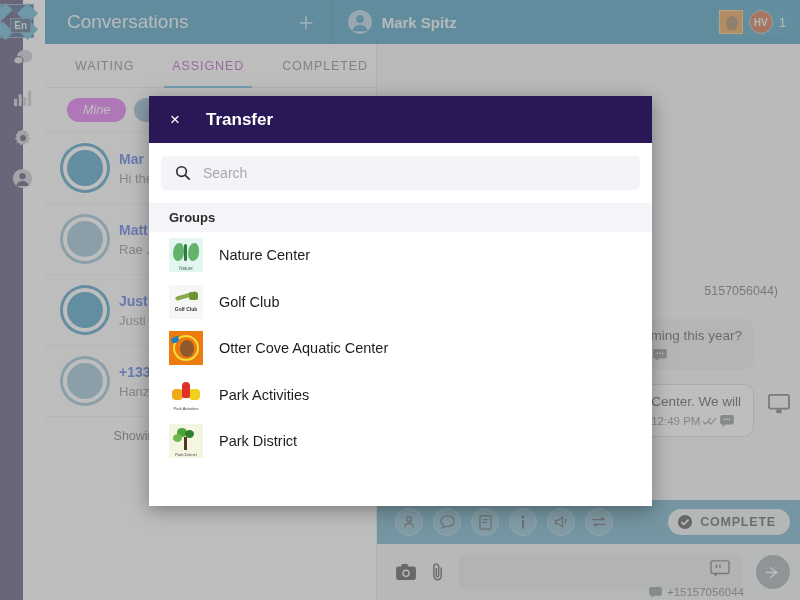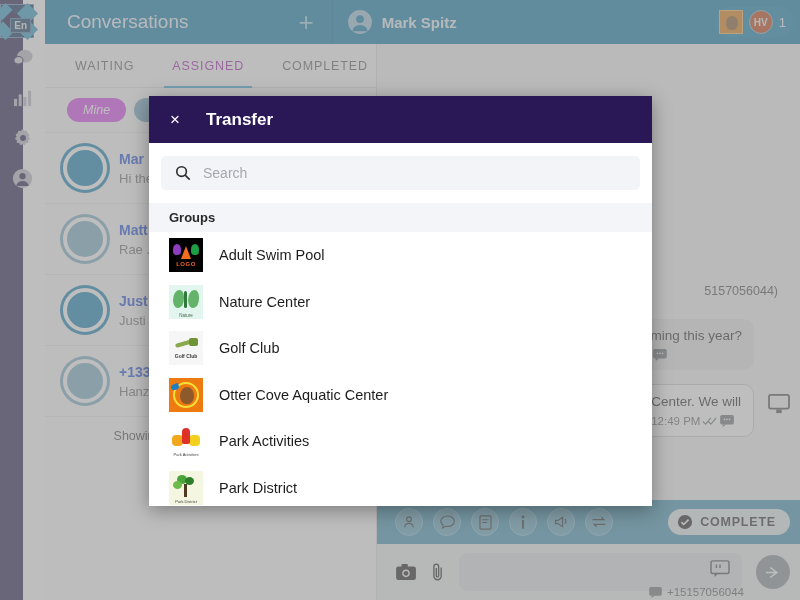--- a/index.html
+++ b/index.html
@@ -588,29 +588,20 @@
           <path d="M11.4 11.4L16.5 16.5" stroke="#2c2c2c" stroke-width="1.8"></path>
         </svg>
         <input class="search-input" type="text" placeholder="Search" style="">
       </div>
     </div>
 
     <div class="group-header">Groups</div>
 
     <div class="group-list">
 
-      <div class="group-row">
-        <div class="gicon ic-swim">
-          <div class="pet-l"></div>
-            <div class="pet-r"></div>
-          <div class="lotus"></div>
-          <div class="lbl">LOGO</div>
-        </div>
-        <div class="gname">Adult Swim Pool</div>
-      </div>
 
       <div class="group-row">
         <div class="gicon ic-nature">
           <div class="w-l"></div>
             <div class="w-r"></div>
             <div class="body"></div>
           <div class="lbl">Nature</div>
         </div>
         <div class="gname">Nature Center</div>
       </div>

